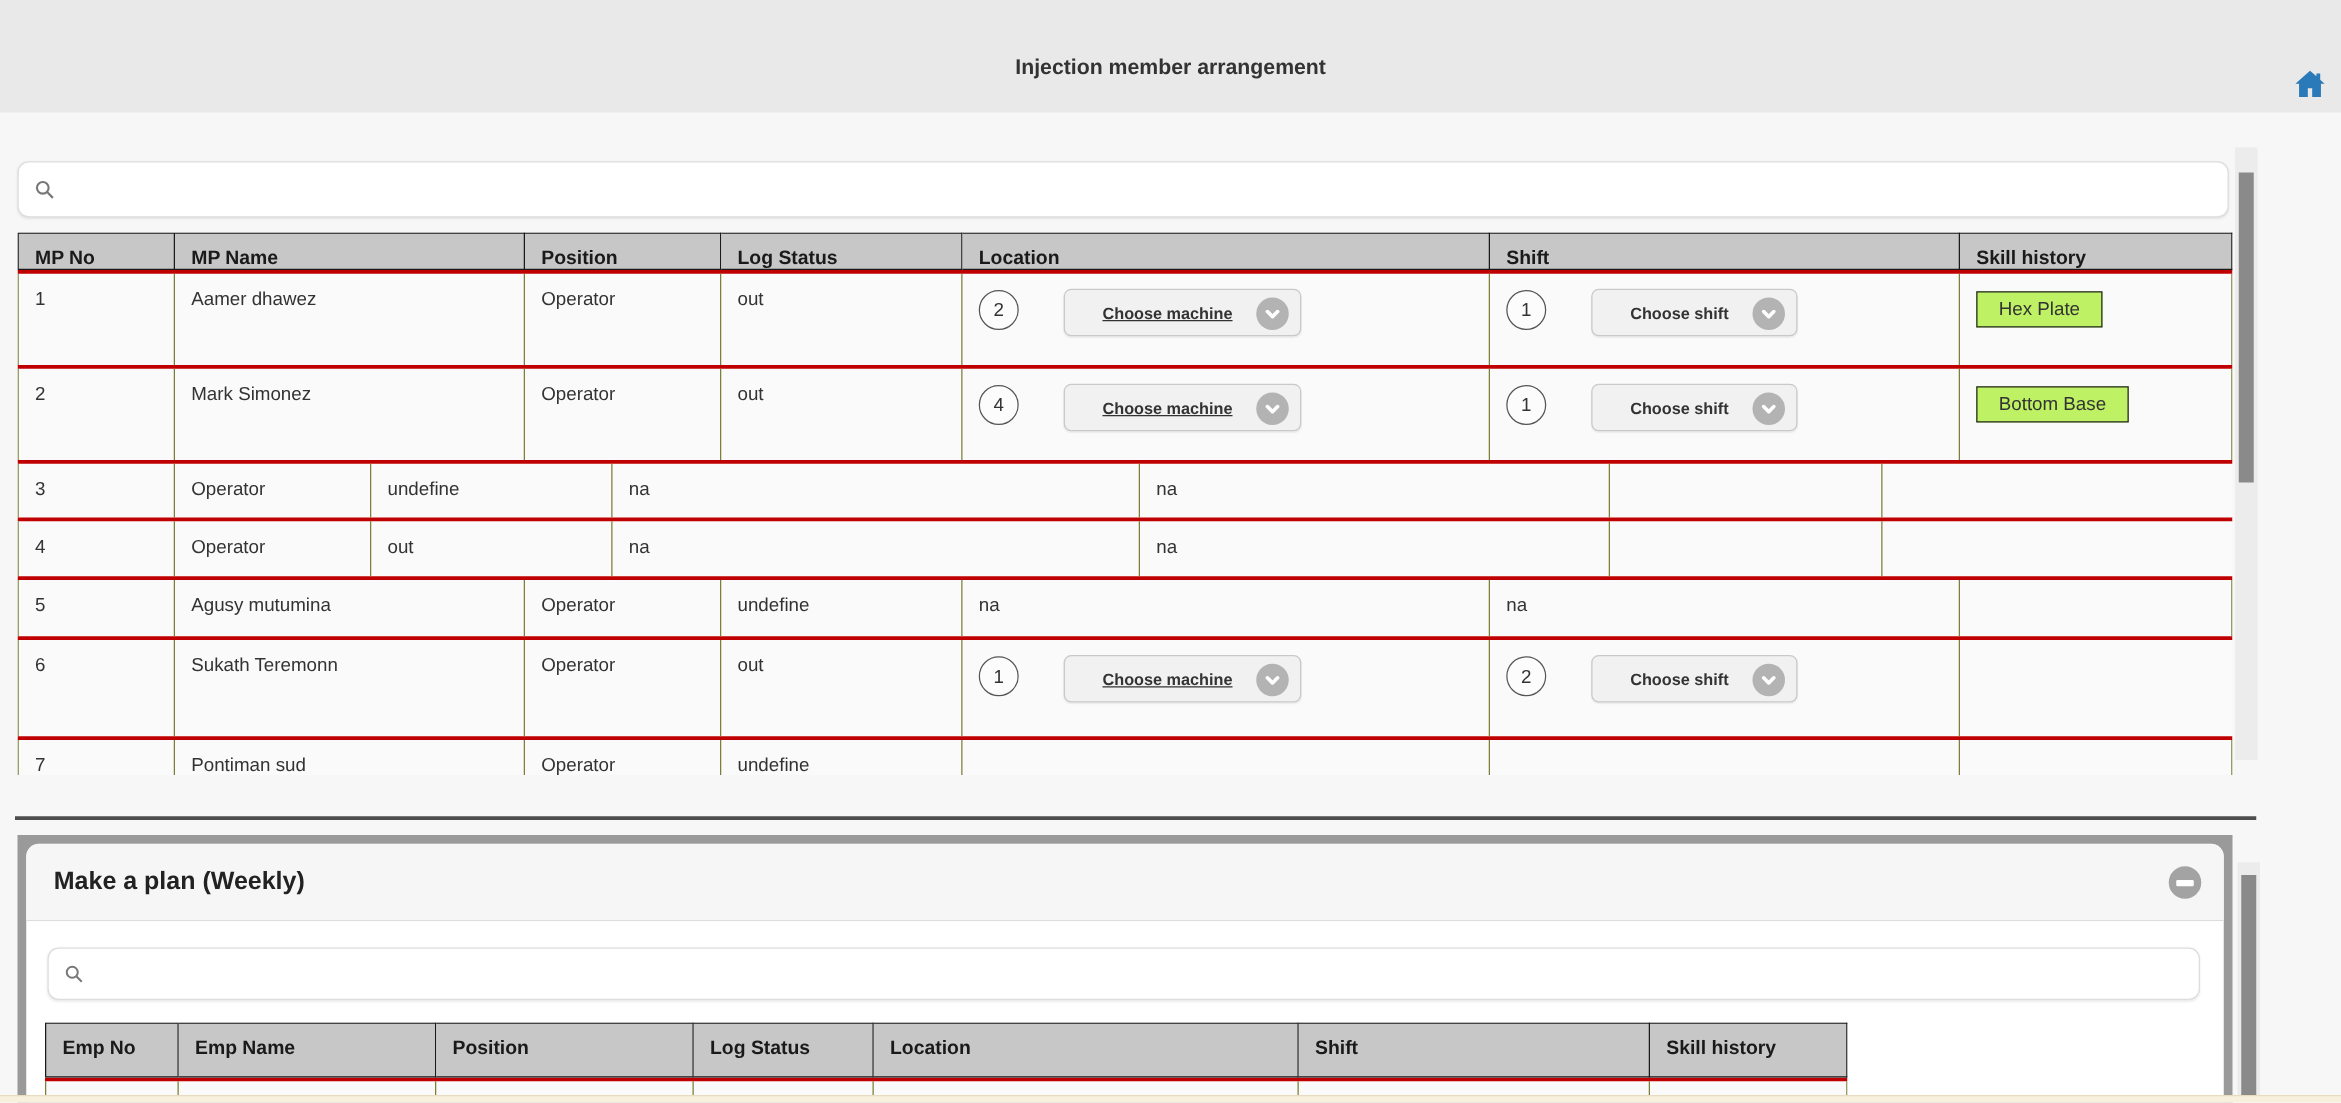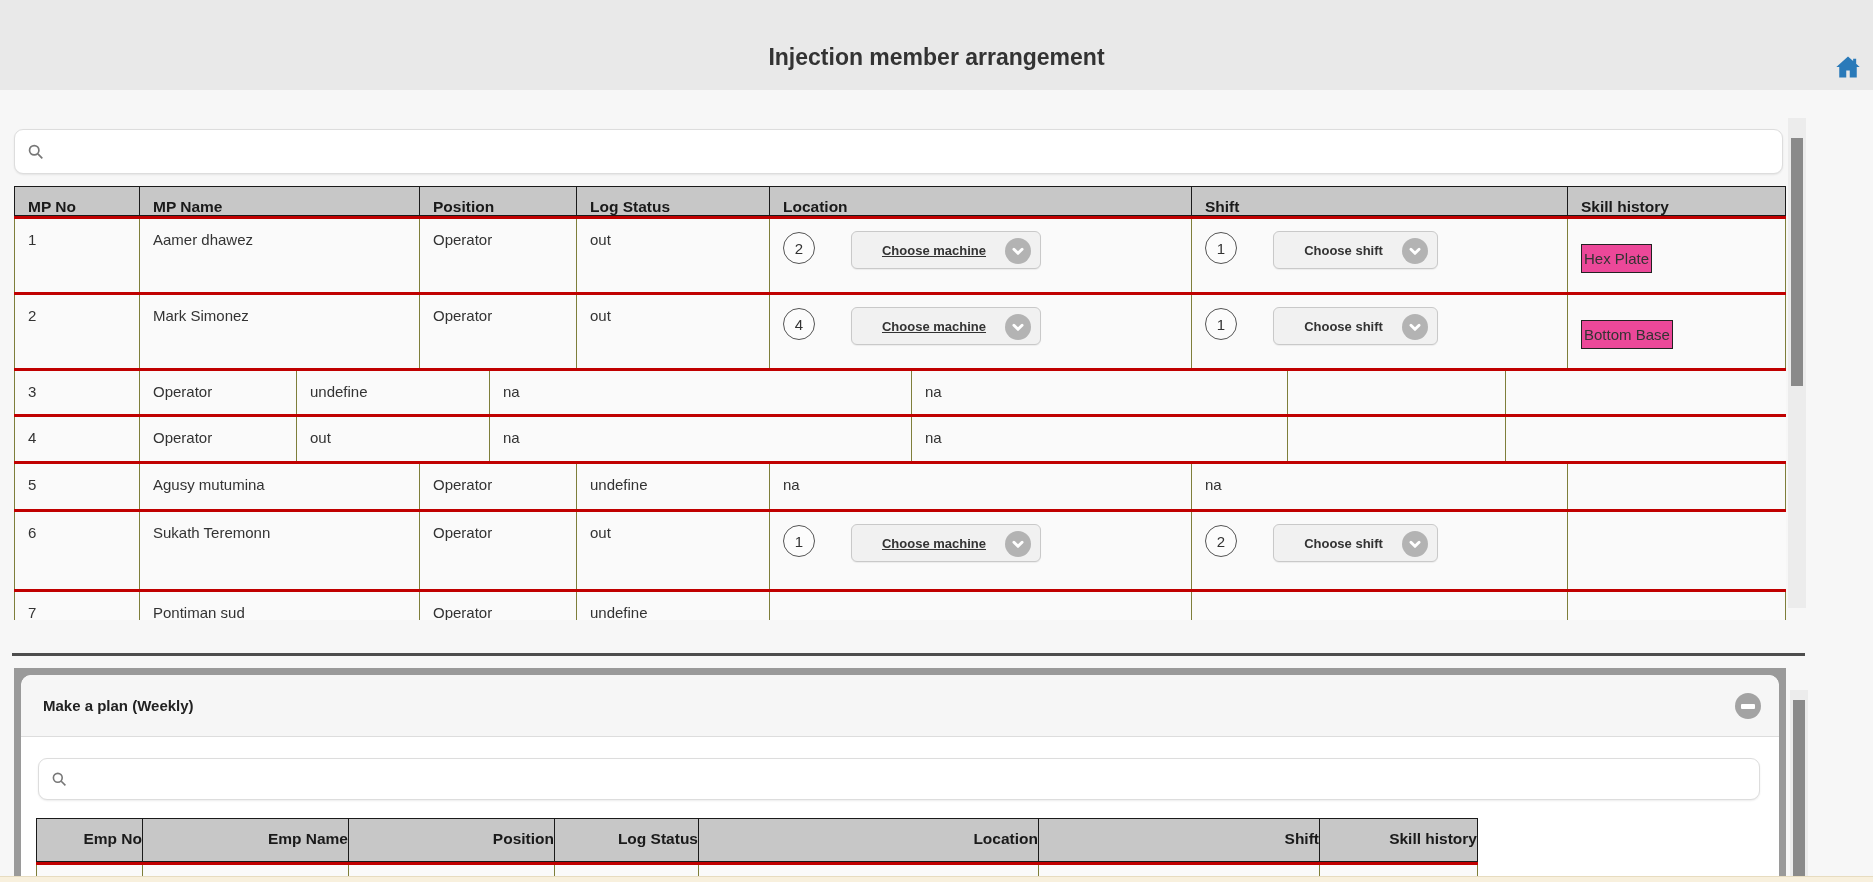--- a/index.html
+++ b/index.html
@@ -22,21 +22,21 @@
     font-weight:bold; font-size:17px; line-height:21px; color:#000;
   }
   .logo-box::before { 
     content:""; position:absolute; left:13px; top:-13px; width:114px; height:4px; background:#000;
   }
   .logo-box::after { 
     content:""; position:absolute; left:-9px; top:-3px; width:3px; height:48px; background:#000;
   }
   .page-title {
     position:absolute; left:0; top:44px; width:1873px;
-    text-align:center; font-weight:bold; font-size:23px; color:#333;
+    text-align:center; font-weight:bold; font-size:17px; color:#333;
   }
   .home-btn { position:absolute; right:11px; top:53px; width:28px; height:28px; cursor:pointer; }
 
   
   .search-wrap {
     position:absolute; background:#fff; border:1px solid #ddd; border-radius:9px;
     box-shadow:0 1px 2px rgba(0,0,0,.08);
     display:flex; align-items:center; padding:0 12px;
   }
   .search-wrap input {
@@ -86,22 +86,22 @@
     padding:0 46px 0 22px;
   }
   .dd-machine { min-width:190px;text-decoration:underline; }
   .dd-shift { min-width:165px; }
   .dd-chev {
     position:absolute; right:9px; top:6px; width:26px; height:26px; border-radius:50%;
     background:#b3b3b3; display:flex; align-items:center; justify-content:center;
   }
   
   .skill-btn {
-    display:inline-block; border:1px solid #222; background:#ec4899;
-    padding:5px 2px; font-size:15px; color:#333; cursor:pointer; margin-top:13px;
+    display:inline-block; border:1px solid #222; background:#bef264;
+    padding:5px 17px; font-size:15px; color:#333; cursor:pointer; margin-top:2px;
   }
 
   
   .sb-track { position:absolute; background:#ececec; }
   .sb-thumb { position:absolute; background:#8a8a8a; }
   .sb1-track { left:1788px; top:118px; width:18px; height:490px; }
   .sb1-thumb { left:1791px; top:138px; width:12px; height:248px; }
   .sb2-track { left:1790px; top:690px; width:18px; height:186px; }
   .sb2-thumb { left:1793px; top:700px; width:12px; height:176px; }
 
@@ -111,32 +111,32 @@
   
   .panel {
     position:absolute; left:14px; top:668px; width:1772px; height:214px;
     background:#9a9a9a; padding:7px 7px 0 7px; overflow:hidden;
   }
   .panel-inner { background:#fff; border-radius:10px 10px 0 0; height:100%; overflow:hidden; }
   .panel-header {
     position:relative; height:62px; background:#f6f6f6; border-bottom:1px solid #ddd;
     border-radius:10px 10px 0 0; display:flex; align-items:center; padding-left:22px;
   }
-  .panel-title { font-weight:bold; font-size:15px; color:#222; }
+  .panel-title { font-weight:bold; font-size:20px; color:#222; }
   .collapse-btn {
     position:absolute; right:18px; top:18px; width:26px; height:26px; border-radius:50%;
     background:#a3a3a3; border:none; cursor:pointer;
     display:flex; align-items:center; justify-content:center;
   }
   .minus-bar { width:14px; height:5px; background:#fff; border-radius:1px; }
   .search2 { left:38px; top:758px; width:1722px; height:42px; }
 
   
   .table2 { left:36px; top:818px; width:1442px; height:58px; background:#fafafa; }
-  .table2 .hdr-row { height:44px;text-align:right; }
+  .table2 .hdr-row { height:44px; }
   .t2c0{width:107px;} .t2c1{width:206px;} .t2c2{width:206px;} .t2c3{width:144px;}
   .t2c4{width:340px;} .t2c5{width:281px;} .t2c6{width:158px;}
 
   
   .bottom-strip { position:absolute; left:0; top:876px; width:1873px; height:6px; background:#f8f0dd; border-top:1px solid #e7dcc0; }
 
   .txt { color:#333; }
   svg { display:block; }
 </style>
 </head>

